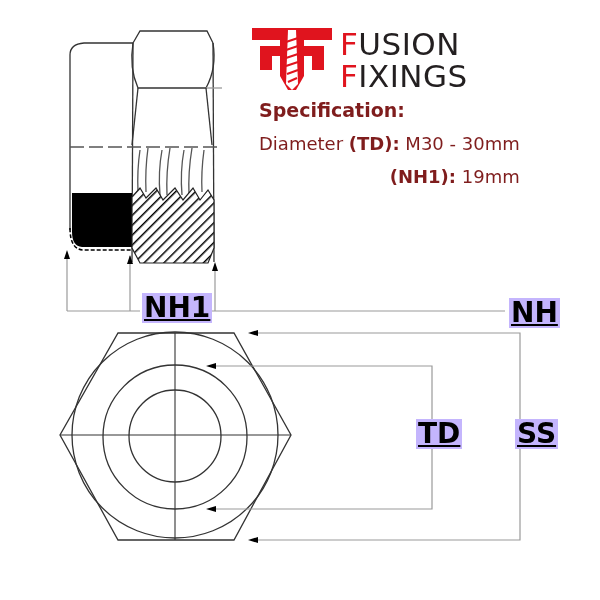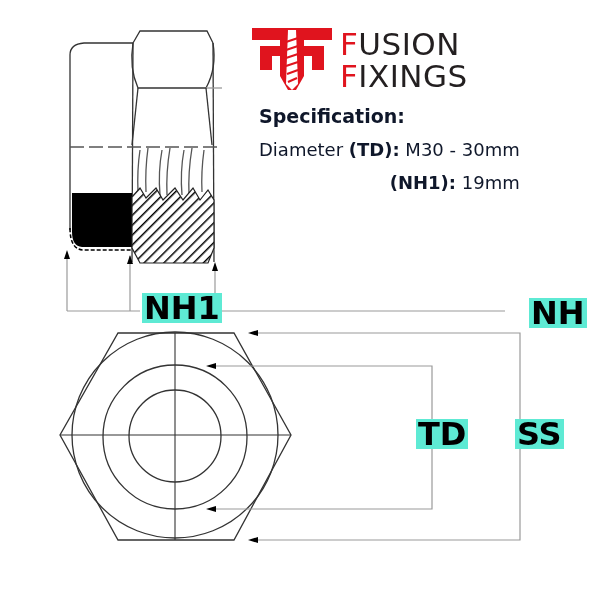--- a/index.html
+++ b/index.html
@@ -1,26 +1,26 @@
 <!DOCTYPE html>
 <html><head>
 <meta charset="utf-8">
 <style>
   html, body { margin:0; padding:0; background:#ffffff; }
   body { width:600px; height:600px; position:relative; overflow:hidden; font-family:"Liberation Sans", "DejaVu Sans", sans-serif; }
   #drawing { position:absolute; left:0; top:0; width:600px; height:600px; }
   .logo-mark { position:absolute; left:252px; top:28px; width:80px; height:62px; }
   .brand { position:absolute; left:340px; top:28px; font-family:"DejaVu Sans", sans-serif; font-size:31px; line-height:32px; color:#231f20; letter-spacing:0.5px; }
   .brand .first { color:#e0141e; }
-  .spec { position:absolute; left:259px; top:100px; font-family:"DejaVu Sans", sans-serif; font-size:18px; color:#0f172a; }
+  .spec { position:absolute; left:259px; top:94px; font-family:"DejaVu Sans", sans-serif; font-size:18px; color:#7f1d1d; }
   .spec .row { height:33px; line-height:33px; white-space:nowrap; }
   .spec .title { font-weight:bold; font-size:19px; }
   .spec b { font-weight:bold; }
   .spec .indent { padding-left:104px;text-align:right; }
-  .dimlabel { position:absolute; font-family:"DejaVu Sans", sans-serif; font-weight:bold; font-size:32px; color:#000; background:#5eead4; line-height:30px; padding:0 2px; }
+  .dimlabel { position:absolute; font-family:"DejaVu Sans", sans-serif; font-weight:bold; font-size:28px; color:#000; background:#c4b5fd; line-height:30px; padding:0 2px;text-decoration:underline; }
 </style>
 </head>
 <body>
 
 <svg id="drawing" viewBox="0 0 600 600" xmlns="http://www.w3.org/2000/svg">
   <defs>
     <pattern id="hatch" patternUnits="userSpaceOnUse" width="7" height="7" patternTransform="rotate(45)">
       <rect width="7" height="7" fill="#fff"></rect>
       <line x1="0" y1="0" x2="0" y2="7" stroke="#000" stroke-width="3"></line>
     </pattern>
@@ -99,15 +99,15 @@
   <div><span class="first">F</span><span>IXINGS</span></div>
 </div>
 
 <div class="spec">
   <div class="row title">Specification:</div>
   <div class="row"><span>Diameter </span><b>(TD):</b><span> M30 - 30mm</span></div>
   <div class="row indent"><b>(NH1):</b><span> 19mm</span></div>
 </div>
 
 <div class="dimlabel" style="left:142px; top:293px;">NH1</div>
-<div class="dimlabel" style="left:509px; top:298px;margin-left:20px;">NH</div>
+<div class="dimlabel" style="left:509px; top:298px;">NH</div>
 <div class="dimlabel" style="left:416px; top:419px;">TD</div>
 <div class="dimlabel" style="left:515px; top:419px;">SS</div>
 
 </body></html>

